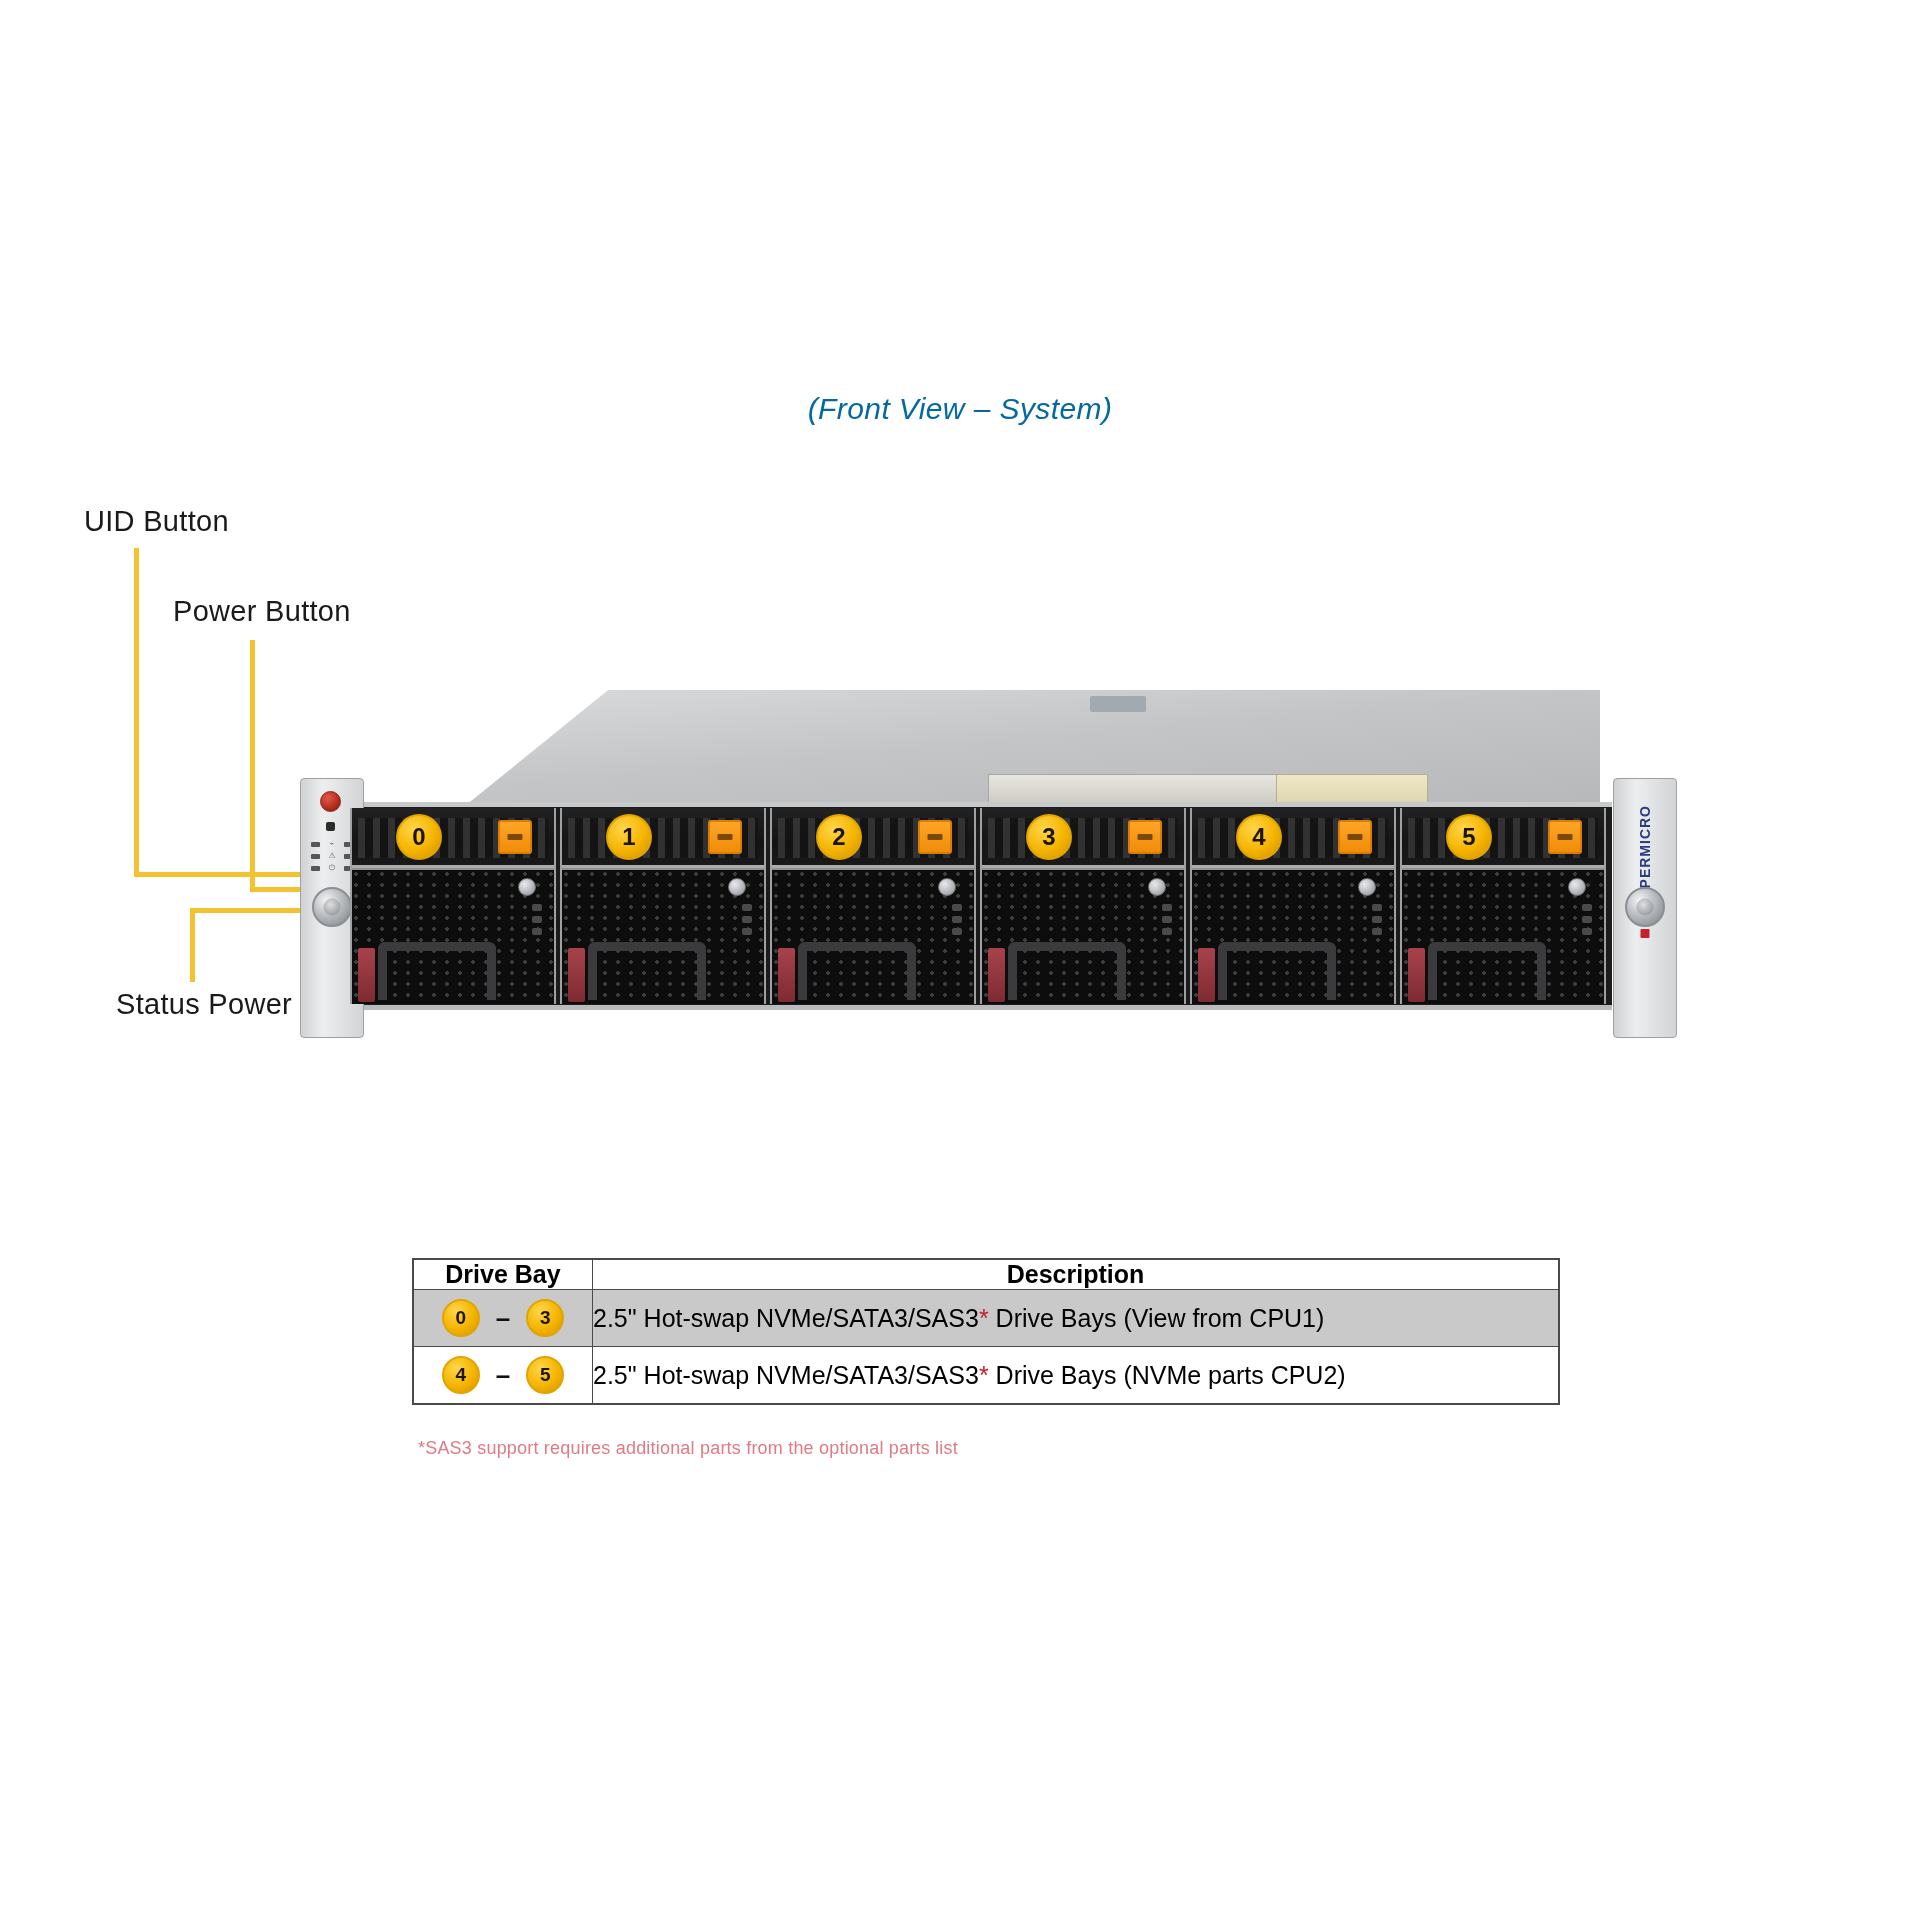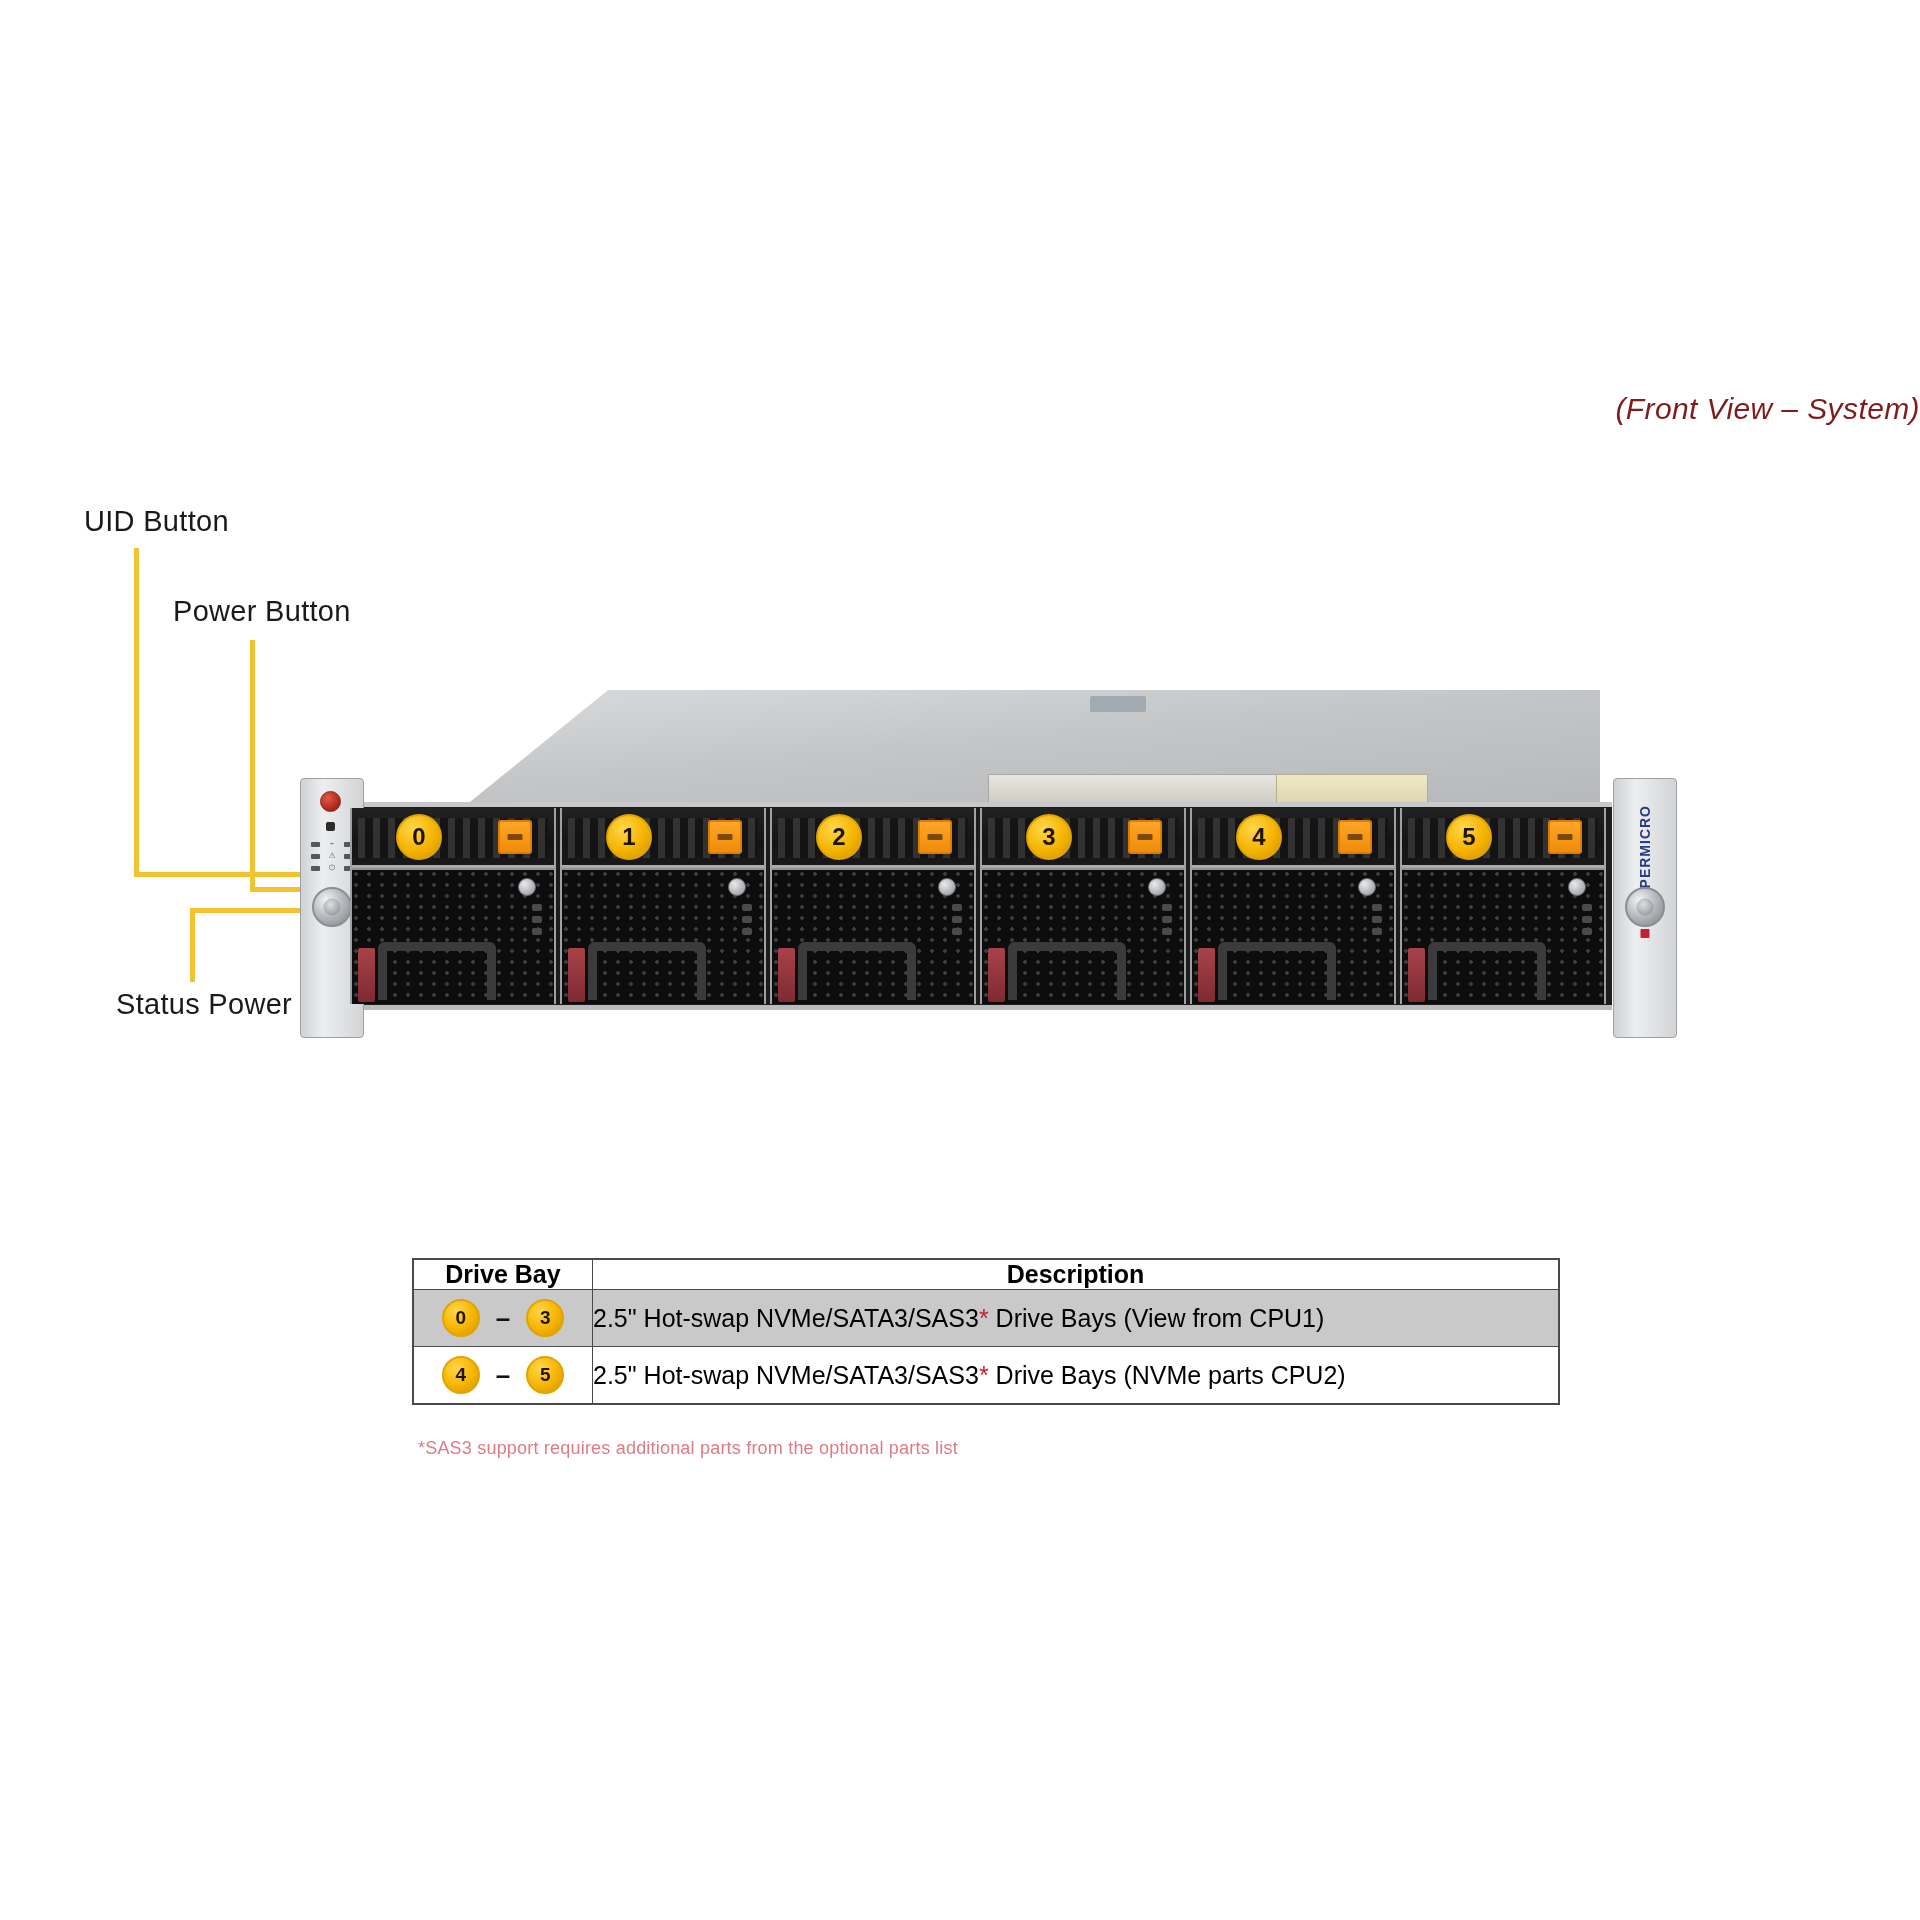--- a/index.html
+++ b/index.html
@@ -15,25 +15,25 @@
     color: #000000;
     overflow: hidden;
   }
 
   
   #figure-title {
     position: absolute;
     left: 0;
     top: 392px;
     width: 1920px;
-    text-align: right;
+    text-align: center;
     font-style: italic;
     font-size: 30px;
     letter-spacing: 0.4px;
-    color: #7f1d1d;
+    color: #0369a1;
   }
 
   
   .callout-label {
     position: absolute;
     font-size: 29px;
     color: #1a1a1a;
     white-space: nowrap;
     letter-spacing: 0.3px;
     text-align: center;

